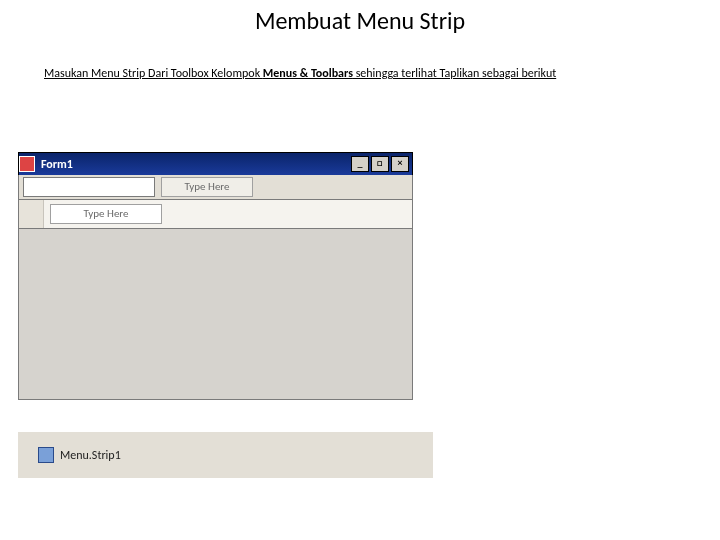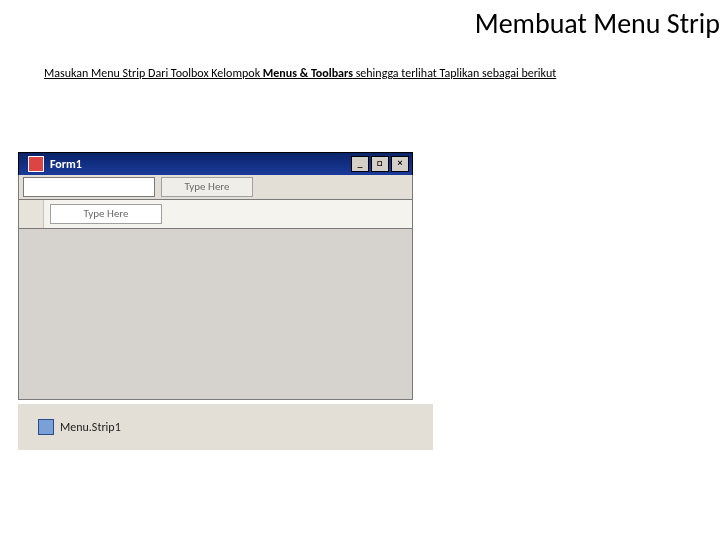--- a/index.html
+++ b/index.html
@@ -14,22 +14,22 @@
   .slide {
     position: relative;
     width: 720px;
     height: 540px;
   }
   .title {
     position: absolute;
     top: 6px;
     left: 0;
     width: 100%;
-    text-align: right;
-    font-size: 28px;
+    text-align: center;
+    font-size: 24px;
   }
   .instr {
     position: absolute;
     top: 66px;
     left: 44px;
     width: 600px;
     font-size: 12px;
     line-height: 1.25;
     text-decoration: underline;
   }
@@ -43,21 +43,21 @@
     width: 395px;
   }
   .titlebar {
     height: 22px;
     background: linear-gradient(#0a246a, #1a3a9a);
     display: flex;
     align-items: center;
     color: #fff;
     font-size: 12px;
     font-weight: bold;
-    padding-left: 9px;
+    padding-left: 0;
     border: 1px solid #000;
     border-bottom: none;
   }
   .titlebar .app-icon {
     width: 14px; height: 14px;
     background: #d44; margin-right: 6px;
     border: 1px solid #fff;
   }
   .winbtns {
     margin-left: auto;
@@ -124,21 +124,21 @@
   }
   .form-body {
     height: 170px;
     background: #d6d3ce;
     border: 1px solid #7a7a7a;
     border-top: none;
   }
   
   .tray {
     position: absolute;
-    top: 404px;
+    top: 432px;
     left: 18px;
     width: 395px;
     height: 46px;
     background: #e3dfd6;
     display: flex;
     align-items: center;
     padding-left: 20px;
     font-size: 12px;
     color: #222;
   }

